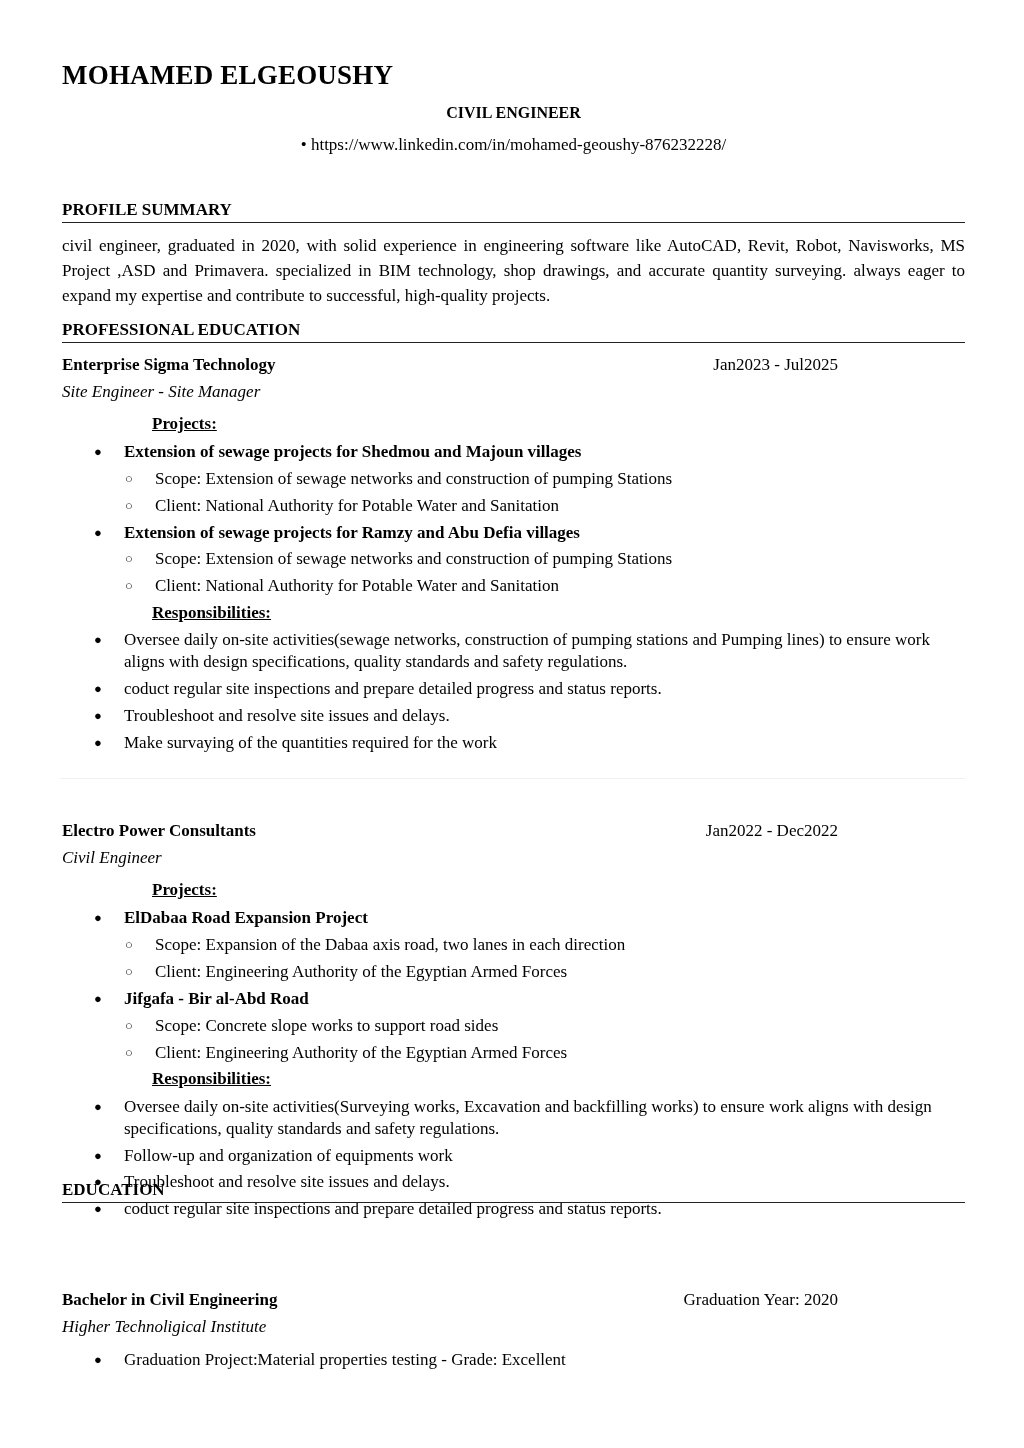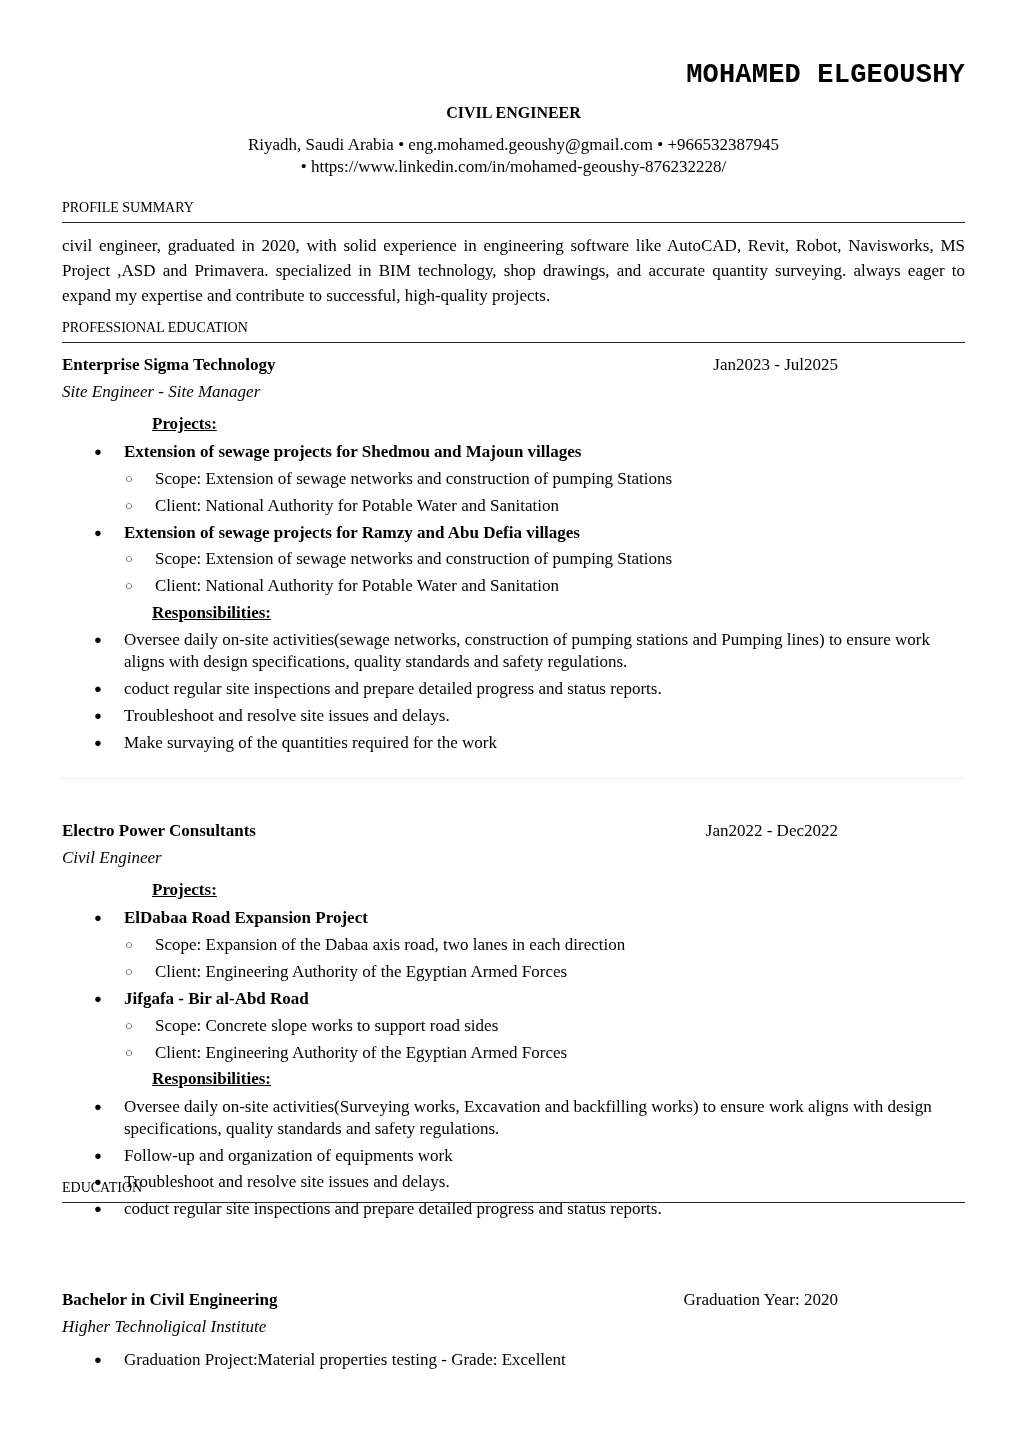--- a/index.html
+++ b/index.html
@@ -1,25 +1,25 @@
 <!DOCTYPE html>
 <html><head>
 <meta charset="utf-8">
 <style>
   html, body { margin: 0; padding: 0; background: #ffffff; }
   body { width: 1024px; height: 1448px; position: relative; overflow: hidden;
          font-family: "Liberation Serif", "DejaVu Serif", serif; color: #000; }
   .page { position: absolute; left: 62px; top: 0; width: 903px; }
-  .name { position: absolute; left: 0; width: 903px; top: 60px; text-align: right;
-          font-weight: bold; font-size: 27px; letter-spacing: 0.2px; font-family: Liberation Mono, monospace; }
+  .name { position: absolute; left: 0; width: 903px; top: 60px; text-align: left;
+          font-weight: bold; font-size: 27px; letter-spacing: 0.2px; }
   .title { position: absolute; left: 0; width: 903px; top: 104px; text-align: center;
            font-weight: bold; font-size: 16px; }
   .contact { position: absolute; left: 0; width: 903px; top: 134px; text-align: center;
              font-size: 17px; line-height: 22px; }
-  .section-head { position: absolute; left: 0; width: 903px; font-weight: normal; font-size: 14px;
+  .section-head { position: absolute; left: 0; width: 903px; font-weight: bold; font-size: 17px;
                   border-bottom: 1.5px solid #222; padding-bottom: 1px; height: 21px; }
   .summary { position: absolute; left: 0; width: 903px; top: 233px; font-size: 17px;
              line-height: 25px; text-align: justify; }
   .row { position: absolute; left: 0; width: 903px; font-size: 17px; height: 22px; }
   .org { position: absolute; left: 0; font-weight: bold; }
   .date { position: absolute; left: 628px; width: 148px; text-align: right; }
   .role { position: absolute; left: 0; font-style: italic; font-size: 17px; }
   .sub-head { position: absolute; left: 62px; font-weight: bold; text-decoration: underline; font-size: 17px; margin-left: 28px; }
   .bullet { position: absolute; left: 0; width: 903px; font-size: 17px; line-height: 22px; }
   .bullet .dot { position: absolute; left: 32px; top: 0; font-size: 13px; }
@@ -31,21 +31,20 @@
   .divider { position: absolute; left: -2px; width: 905px; top: 778px; height: 1px; background: #f0f0f0; }
 </style>
 </head>
 <body>
 
 <div class="page">
 
   <div class="name">MOHAMED ELGEOUSHY</div>
   <div class="title">CIVIL ENGINEER</div>
   <div class="contact">
-    <div>Riyadh, Saudi Arabia • eng.mohamed.geoushy@gmail.com • +966532387945</div>
     <div>• https://www.linkedin.com/in/mohamed-geoushy-876232228/</div>
   </div>
 
   <div class="section-head" style="top:200px">PROFILE SUMMARY</div>
   <div class="summary">civil engineer, graduated in 2020, with solid experience in engineering software like AutoCAD, Revit, Robot, Navisworks, MS Project ,ASD and Primavera.  specialized in BIM technology, shop drawings, and accurate quantity surveying.  always eager to expand my expertise and contribute to successful, high-quality projects.</div>
 
   <div class="section-head" style="top:320px">PROFESSIONAL EDUCATION</div>
 
   <div class="row" style="top:355px">
     <span class="org">Enterprise Sigma Technology</span>

